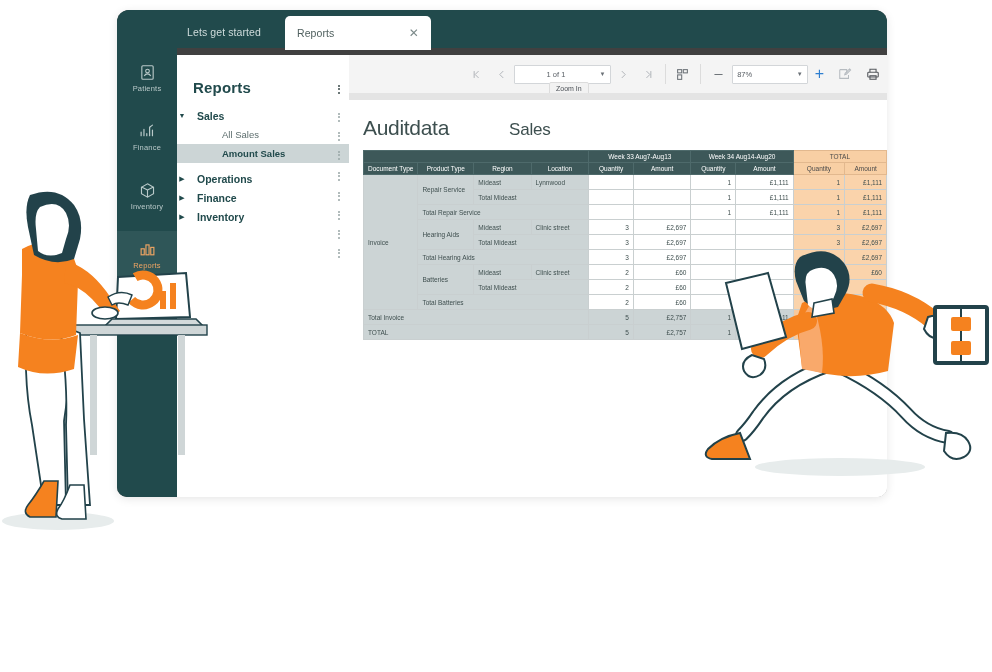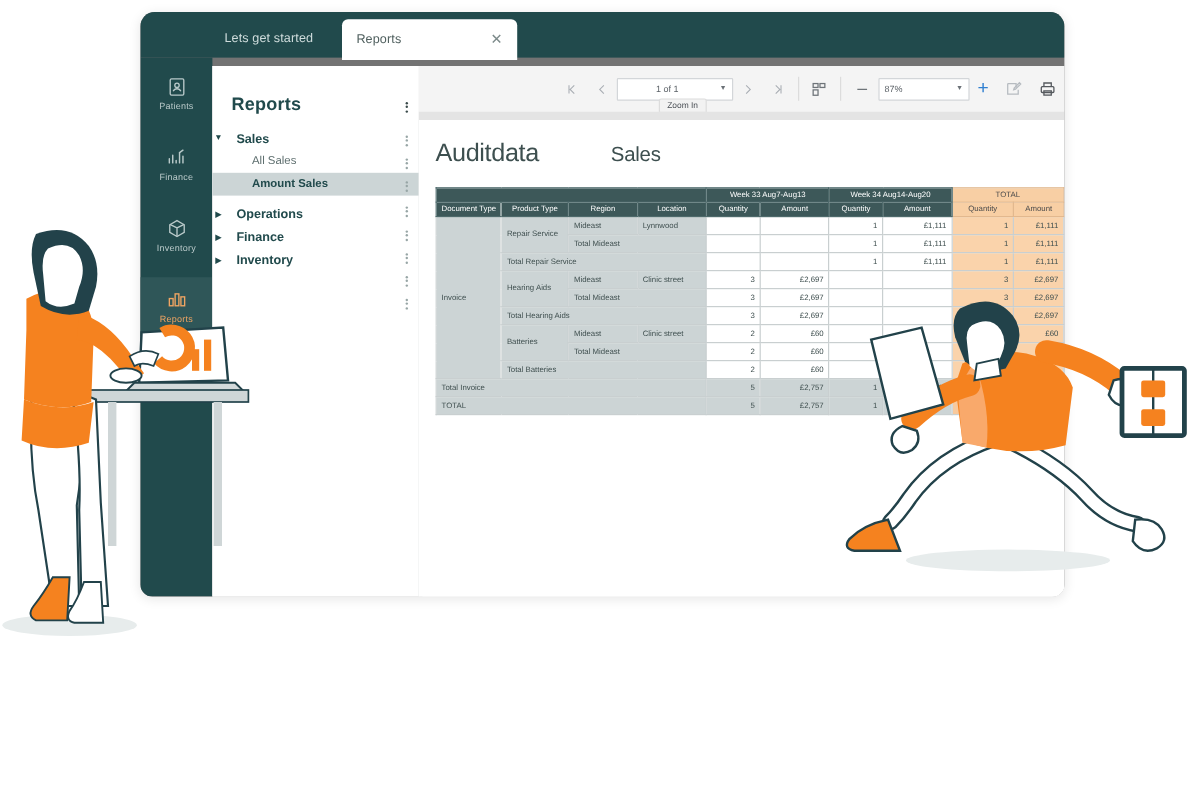--- a/index.html
+++ b/index.html
@@ -6,21 +6,21 @@
   body{
     width:992px;height:672px;position:relative;overflow:hidden;
     background:#ffffff;
     font-family:"Liberation Sans",sans-serif;
     -webkit-font-smoothing:antialiased;
   }
 
   
   #app-window{
     position:absolute;left:117px;top:10px;width:770px;height:487px;
-    background:#737373;border-radius:12px 12px 10px 10px;
+    background:#404040;border-radius:12px 12px 10px 10px;
     box-shadow:0 2px 10px rgba(0,0,0,.10);
     overflow:hidden;
   }
 
   
   #tab-strip{position:absolute;left:0;top:0;width:100%;height:38px;background:#214a4c;}
   .tab{position:absolute;top:6px;height:32px;display:flex;align-items:center;
        font-size:10.5px;letter-spacing:.1px;}
   #tab-lets-get-started{left:58px;color:#cfdcdc;padding:0 12px;}
   #tab-reports{left:168px;width:122px;background:#ffffff;border-radius:5px 5px 0 0;
@@ -40,21 +40,21 @@
   
   #content-card{position:absolute;left:60px;top:45px;width:710px;height:452px;background:#ffffff;}
 
   
   #tree-panel{position:absolute;left:0;top:0;width:172px;height:452px;background:#ffffff;
        border-right:1px solid #e3e6e6;}
   #tree-title{font-size:15px;font-weight:bold;color:#214a4c;padding:24px 0 10px 16px;letter-spacing:.2px;}
   .tree-row{display:flex;align-items:center;height:19px;cursor:pointer;font-size:10px;}
   .tree-group{font-weight:bold;color:#214a4c;padding-left:8px;font-size:10.5px;}
   .tri{width:10px;font-size:7px;color:#214a4c;display:inline-block;text-align:center;margin-right:2px;}
-  .tree-leaf{padding-left:33px;color:#5d6e6e;font-size:9.5px;text-align:right;}
+  .tree-leaf{padding-left:45px;color:#5d6e6e;font-size:9.5px;text-align:right;}
   .tree-leaf.selected{background:#ccd5d6;color:#214a4c;font-weight:bold;width:144px;}
   .grp-gap{height:6px;}
 
   
   #kebab-col{position:absolute;left:153px;top:0;width:18px;height:452px;}
   .kebab{position:absolute;left:4px;width:10px;height:12px;display:flex;flex-direction:column;
        align-items:center;justify-content:center;gap:1.5px;cursor:pointer;}
   .kebab i{width:2px;height:2px;background:#3a4a4a;border-radius:50%;display:block;}
   .kebab.light i{background:#98a6a6;}
 
@@ -72,21 +72,21 @@
   #page-select{width:72px;padding-left:32px;}
   #zoom-select{width:80px;}
   .caret{font-size:6px;color:#6b7177;}
   #zoom-in-btn{color:#2f7fd0;font-size:16px;font-weight:300;}
   #zoom-tooltip{position:absolute;left:200px;top:27px;background:#f2f2f2;border:1px solid #dcdcdc;
         font-size:7px;color:#4a4f55;padding:2px 6px;border-radius:2px;white-space:nowrap;}
 
   
   #report-page{position:absolute;left:0;top:45px;width:538px;height:407px;background:#ffffff;}
   #report-scroll-left{position:absolute;left:0;top:45px;width:3px;height:407px;background:#d8dada;}
-  #report-head{display:flex;align-items:baseline;padding:16px 0 16px 14px;}
+  #report-head{display:flex;align-items:baseline;padding:16px 0 10px 14px;}
   #brand-title{font-size:21px;color:#3d4f4f;letter-spacing:-.3px;}
   #report-title{font-size:17px;color:#3d4f4f;margin-left:60px;letter-spacing:-.2px;}
 
   
   table#report-table{border-collapse:collapse;table-layout:fixed;margin-left:14px;font-size:6.5px;}
   #report-table td,#report-table th{border:1px solid #c9cfd0;padding:0 4px;height:14px;
        color:#3f4f4f;font-weight:normal;overflow:hidden;white-space:nowrap;}
   #report-table thead th{background:#3d5859;color:#ffffff;font-size:6.5px;text-align:center;
        border-color:#4e6a6b;height:11px;}
   th.tot-head{background:#f8cfa4 !important;color:#4a4a4a !important;border-color:#e2b88e !important;

